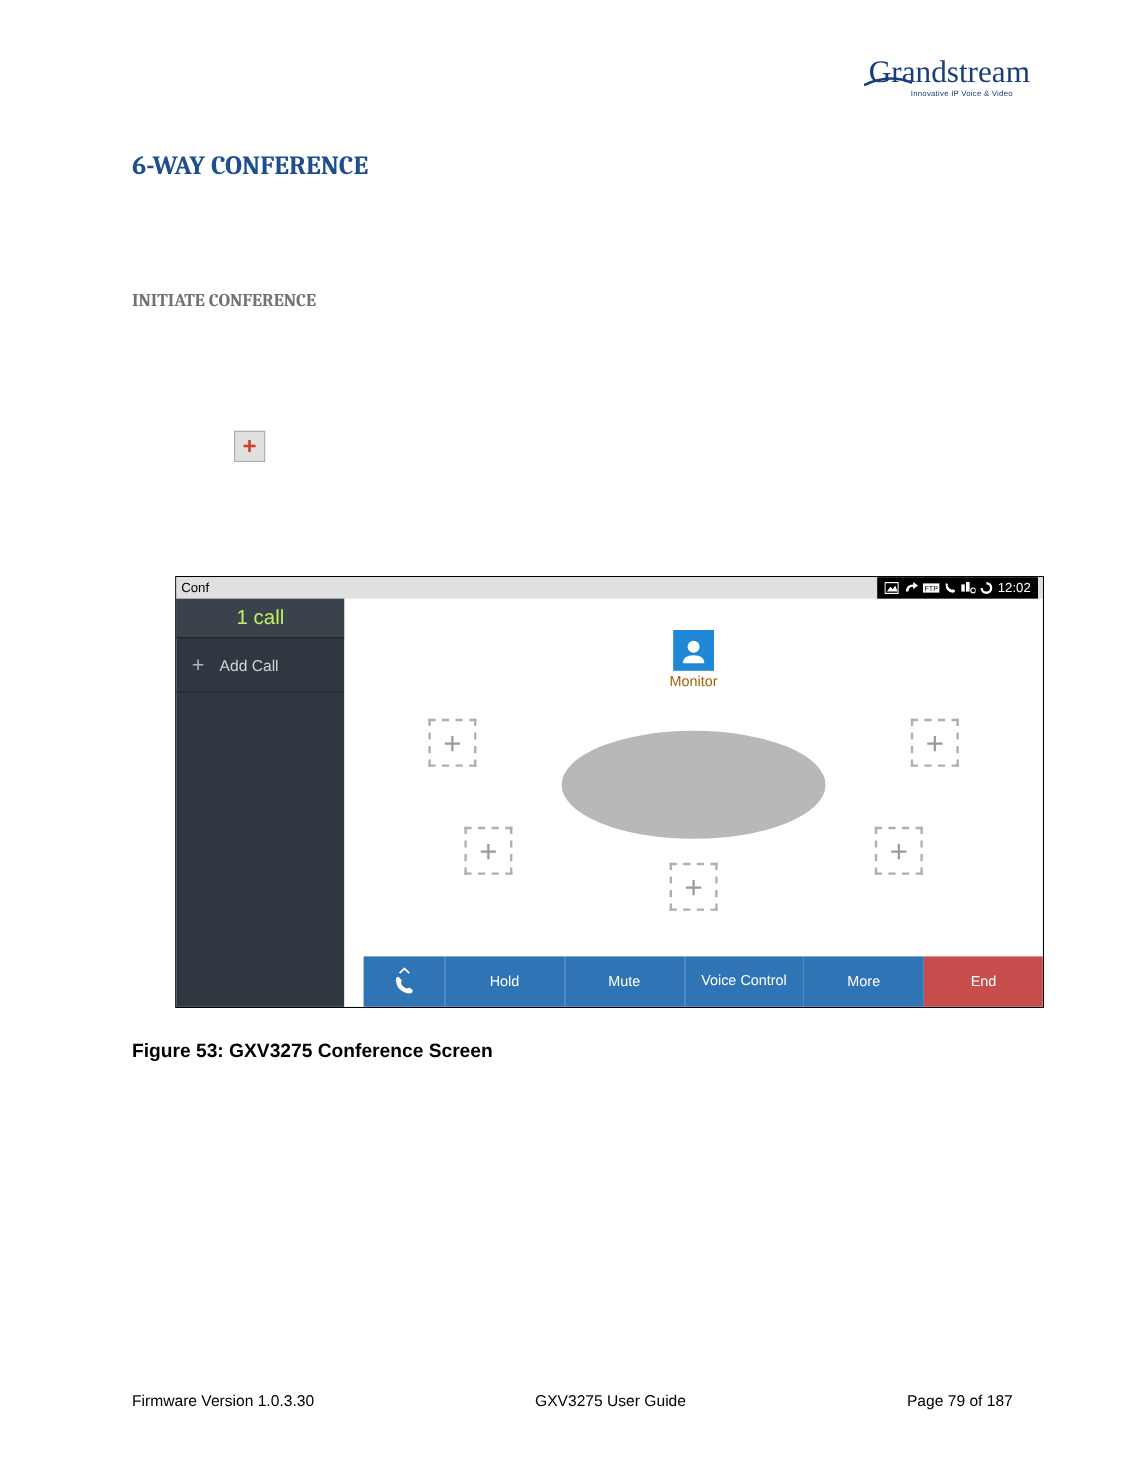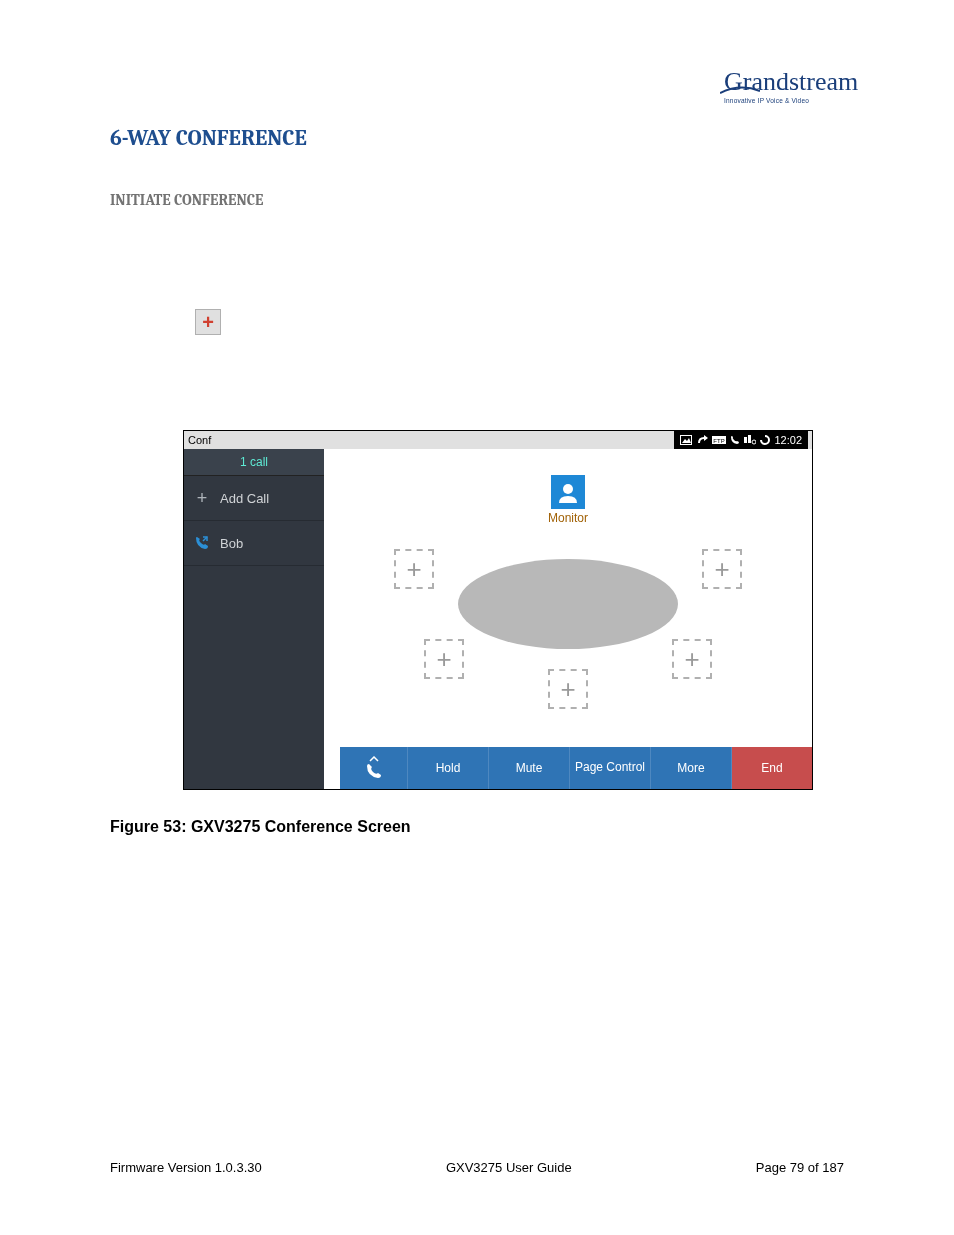--- a/index.html
+++ b/index.html
@@ -6,24 +6,24 @@
   body {
     font-family: Arial, Helvetica, sans-serif;
     background: #fff;
     width: 954px;
     height: 1235px;
     position: relative;
     padding: 60px 110px 40px 110px;
   }
   .logo {
     position: absolute;
-    top: 67px;
+    top: 45px;
     right: 110px;
     width: 120px;
-    text-align: left;
+    text-align: right;
   }
   .logo-script {
     font-family: "Brush Script MT", cursive;
     font-size: 26px;
     color: #1a3e7a;
     position: relative;
     display: inline-block;
   }
   .logo-swoosh {
     width: 40px;
@@ -36,21 +36,21 @@
     font-size: 6.5px;
     color: #1a3e7a;
     letter-spacing: 0.2px;
   }
   h1.section-title {
     font-family: Cambria, Georgia, serif;
     color: #1e4e8f;
     font-size: 22px;
     font-weight: bold;
     margin-top: 65px;
-    margin-bottom: 40px;
+    margin-bottom: 90px;
   }
   h2.subsection-title {
     font-family: Cambria, Georgia, serif;
     color: #737373;
     font-size: 15px;
     font-weight: bold;
     margin-bottom: 50px;
   }
   .body-text {
     font-size: 14px;
@@ -67,22 +67,22 @@
     border: 1px solid #b0b0b0;
     align-items: center;
     justify-content: center;
     color: #d04030;
     font-size: 20px;
     font-weight: bold;
     margin-left: 85px;
     margin-bottom: 45px;
   }
   .screenshot {
-    width: 630px;
-    margin-left: 73px;
+    width: 724px;
+    margin-left: 36px;
     border: 1px solid #000;
     background: #fff;
   }
   .status-bar {
     background: #e0e0e0;
     height: 18px;
     display: flex;
     align-items: center;
     font-size: 11px;
     color: #000;
@@ -105,23 +105,23 @@
     height: 340px;
   }
   .sidebar {
     width: 140px;
     background: #313740;
     display: flex;
     flex-direction: column;
   }
   .sidebar-tab {
     background: #3a424c;
-    color: #5eead4;
+    color: #bef264;
     text-align: center;
-    font-size: 12px;
+    font-size: 17px;
     padding: 6px 0;
     border-bottom: 1px solid #222;
   }
   .sidebar-row {
     display: flex;
     align-items: center;
     gap: 10px;
     color: #d0d3d6;
     font-size: 13px;
     padding: 14px 10px;
@@ -287,30 +287,20 @@
         </svg>
       <span>12:02</span>
     </div>
   </div>
   <div class="conf-body">
     <div class="sidebar">
       <div class="sidebar-tab">1 call</div>
       <div class="sidebar-row">
         <span class="sidebar-row-icon">+</span>
         <span>Add Call</span>
-      </div>
-      <div class="sidebar-row">
-        <span class="sidebar-row-icon">
-          <svg width="16" height="16" viewBox="0 0 16 16">
-              <path d="M3 2 Q2 2 2 3 Q2 12 11 14 Q14 14 14 11 L11 9 Q10 11 7 8 Q4 5 6 4 Z" fill="#2b8fd6"></path>
-              <path d="M9 2 L13 2 L13 6" stroke="#2b8fd6" stroke-width="1.5" fill="none"></path>
-              <path d="M9 6 L13 2" stroke="#2b8fd6" stroke-width="1.5"></path>
-            </svg>
-        </span>
-        <span>Bob</span>
       </div>
     </div>
     <div class="conf-main">
       <div class="monitor-block">
         <div class="monitor-ava">
           <svg width="22" height="22" viewBox="0 0 22 22">
               <circle cx="11" cy="8" r="5" fill="#fff"></circle>
               <path d="M2 22 Q2 15 11 15 Q20 15 20 22 Z" fill="#fff"></path>
             </svg>
         </div>
@@ -328,21 +318,21 @@
           <svg width="10" height="6" viewBox="0 0 10 6">
               <path d="M1 5 L5 1 L9 5" stroke="#fff" stroke-width="1.5" fill="none"></path>
             </svg>
           <svg width="18" height="18" viewBox="0 0 18 18">
               <path d="M4 2 Q2 2 2 4 Q2 14 13 16 Q16 16 16 13 L13 11 Q11 13 8 10 Q5 7 7 5 Z" fill="#fff"></path>
             </svg>
         </div>
         <div class="tb-btn tb-blue">Hold</div>
         <div class="tb-btn tb-blue">Mute</div>
         <div class="tb-btn tb-blue" style="line-height:1.1;">
-          <span style="text-align:center;">Page Control</span>
+          <span style="text-align:center;">Voice Control</span>
         </div>
         <div class="tb-btn tb-blue">More</div>
         <div class="tb-btn tb-red">End</div>
       </div>
     </div>
   </div>
 </div>
 
 <div class="figure-caption">Figure 53: GXV3275 Conference Screen</div>
 

